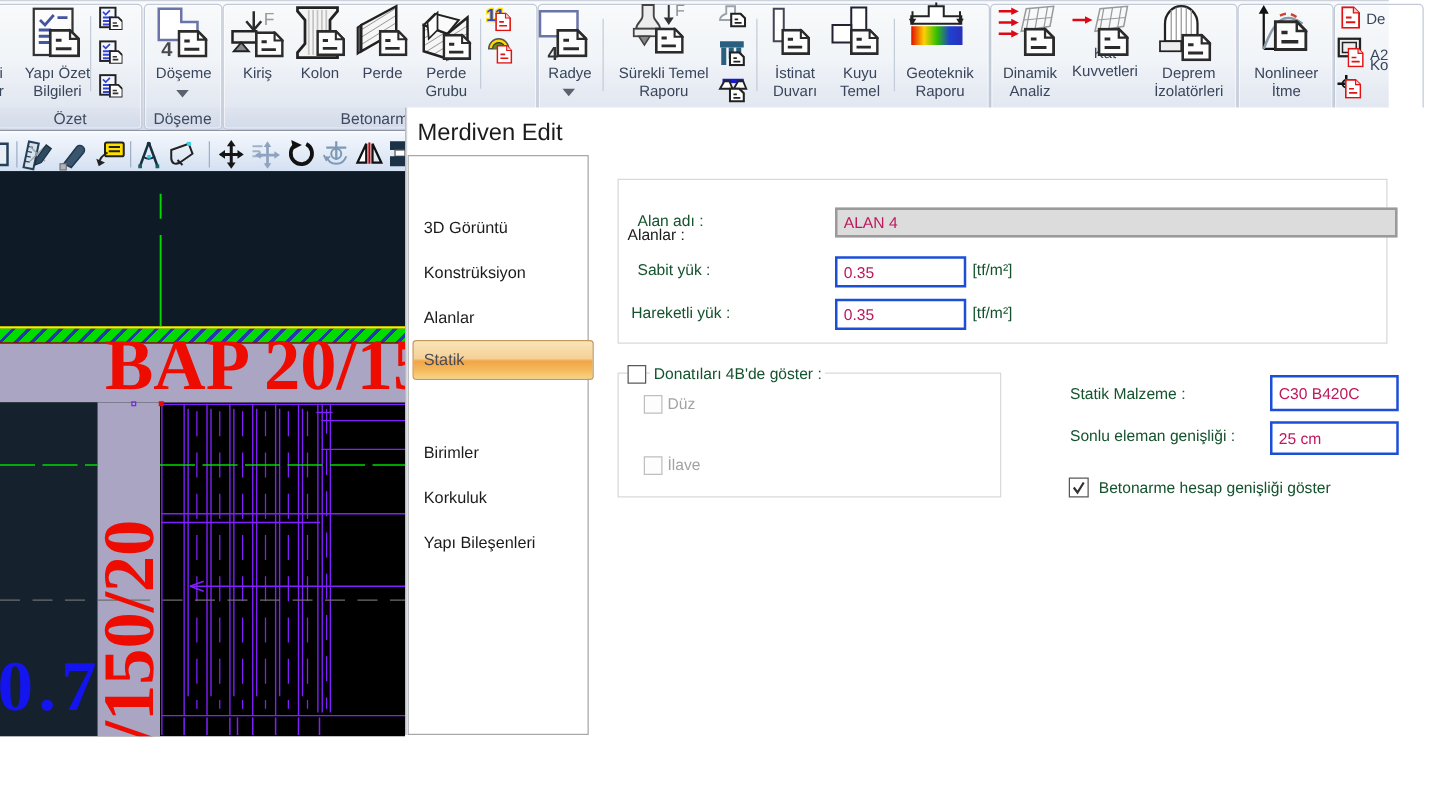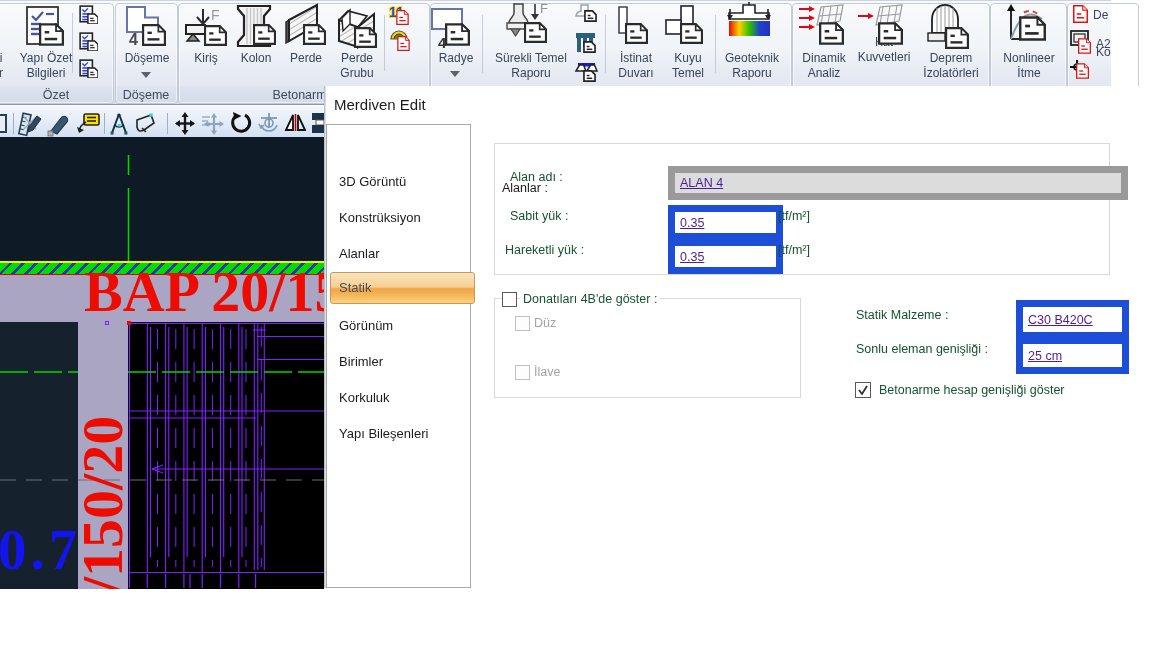--- a/index.html
+++ b/index.html
@@ -25,29 +25,29 @@
 #leftblock{left:0;top:185px;width:78px;height:267px;background:#15212c;}
 .lavtex{background-image:radial-gradient(rgba(85,85,100,0.55) 0.8px,transparent 1px),repeating-linear-gradient(45deg,rgba(95,95,115,0.45) 0 1px,transparent 1px 9.5px);background-size:5px 5px,auto;}
 #bap{left:84px;top:121px;width:400px;font-family:"Liberation Serif",serif;font-weight:bold;font-size:58px;color:#ee0b00;white-space:nowrap;}
 #vtext{left:80px;top:456px;width:200px;height:48px;font-family:"Liberation Serif",serif;font-weight:bold;font-size:58px;line-height:46px;color:#ee0b00;transform:rotate(-90deg);transform-origin:top left;white-space:nowrap;}
 #blue07{left:-2px;top:380px;font-family:"Liberation Serif",serif;font-weight:bold;font-size:57px;color:#1414ee;letter-spacing:4px;}
 #bluetf{left:130px;top:380px;font-family:"Liberation Serif",serif;font-weight:bold;font-size:57px;color:#1414ee;letter-spacing:2.5px;}
 #bluefrag1{left:4px;top:441px;font-family:"Liberation Serif",serif;font-weight:bold;font-size:50px;color:#1414ee;letter-spacing:6px;}
 #bluefrag2{left:168px;top:441px;font-family:"Liberation Serif",serif;font-weight:bold;font-size:50px;color:#1414ee;letter-spacing:4px;}
 
 #dialog{left:324px;top:86px;width:828px;height:562px;background:#fff;}
-#dtitle{left:10px;top:10px;font-size:15px;color:#1b1b1b;}
+#dtitle{left:10px;top:10px;font-size:19px;color:#1b1b1b;}
 #nav{left:2px;top:38px;width:143px;height:462px;border:1px solid #a8a8a8;background:#fff;}
 .nitem{position:absolute;left:1px;width:130px;height:36px;line-height:36px;padding-left:11px;font-size:13px;color:#1b1b1b;white-space:nowrap;}
 #nsel{position:absolute;left:3px;top:147px;width:135px;height:30px;border:1px solid #c6985a;border-radius:3px;background:linear-gradient(#f9e4ba 0%,#f6d096 46%,#f1a546 53%,#f5bc60 80%,#fad584 100%);line-height:30px;padding-left:8px;font-size:13px;color:#4a4a55;}
 .gbox{position:absolute;border:1px solid #d9d9d9;}
 .glab{position:absolute;background:#fff;padding:0 4px;font-size:12.5px;color:#1b1b1b;white-space:nowrap;margin-top:44px;}
 .flab{position:absolute;font-size:12.5px;color:#14532d;white-space:nowrap;}
 .graylab{position:absolute;font-size:12.5px;color:#a3a3a3;white-space:nowrap;line-height:15px;}
-.inp{position:absolute;border:7px solid #1d4ed8;background:#fff;font-size:12.5px;color:#4c1d95;padding-left:5px;display:flex;align-items:center;text-decoration:underline;}
+.inp{position:absolute;border:2px solid #1d4ed8;background:#fff;font-size:12.5px;color:#be185d;padding-left:5px;display:flex;align-items:center;}
 .cb{position:absolute;width:13px;height:13px;border:1px solid #595959;background:#fff;}
 .cbdis{position:absolute;width:13px;height:13px;border:1px solid #bfbfbf;background:#fdfdfd;}
 </style></head>
 <body>
 <div class="abs" id="ribbon">
   <div class="abs" style="left:0;top:85px;width:325px;height:18px;background:linear-gradient(#dee4ef,#d3dae9)"></div>
   <div class="gframe" style="left:-3px;width:115px"></div>
   <div class="gframe" style="left:115px;width:61px"></div>
   <div class="gframe" style="left:178px;width:250px"></div>
   <div class="gframe" style="left:430px;width:360px"></div>
@@ -490,21 +490,20 @@
   <div class="abs" style="left:126.5px;top:183.5px;width:4px;height:4px;background:#f00505"></div>
   <div class="abs" style="left:104.5px;top:183.5px;width:2px;height:2px;border:1px solid #8020ff"></div>
 </div>
 <div class="abs" id="dialog">
   <div class="abs" id="dtitle">Merdiven Edit</div>
   <div class="abs" id="nav">
     <div class="nitem" style="top:39px">3D Görüntü</div>
     <div class="nitem" style="top:75px">Konstrüksiyon</div>
     <div class="nitem" style="top:111px">Alanlar</div>
     <div id="nsel">Statik</div>
-    <div class="nitem" style="top:183px">Görünüm</div>
     <div class="nitem" style="top:219px">Birimler</div>
     <div class="nitem" style="top:255px">Korkuluk</div>
     <div class="nitem" style="top:291px">Yapı Bileşenleri</div>
   </div>
   <div class="gbox" style="left:170px;top:57px;width:614px;height:130px"></div>
   <div class="glab" style="left:174px;top:51px">Alanlar :</div>
   <div class="flab" style="left:186px;top:84px">Alan adı :</div>
   <div class="inp" style="left:344px;top:80px;width:441px;height:20px;background:#dcdcdc;border-color:#9a9a9a">ALAN 4</div>
   <div class="flab" style="left:186px;top:123px">Sabit yük :</div>
   <div class="inp" style="left:344px;top:119px;width:96px;height:21px">0.35</div>

